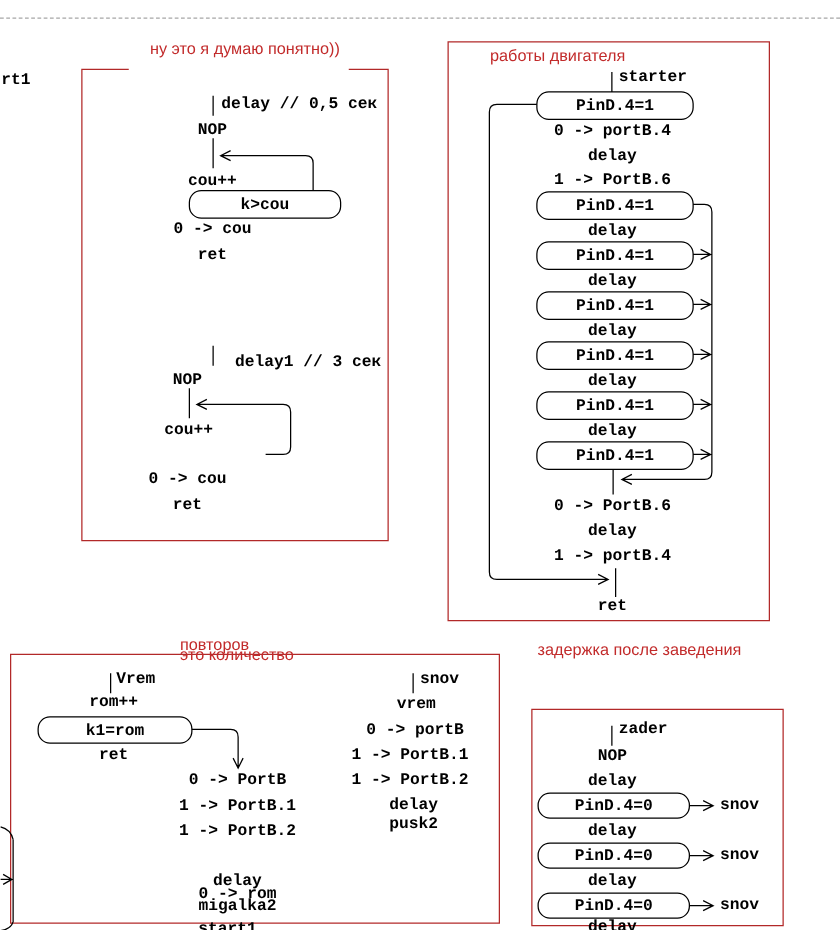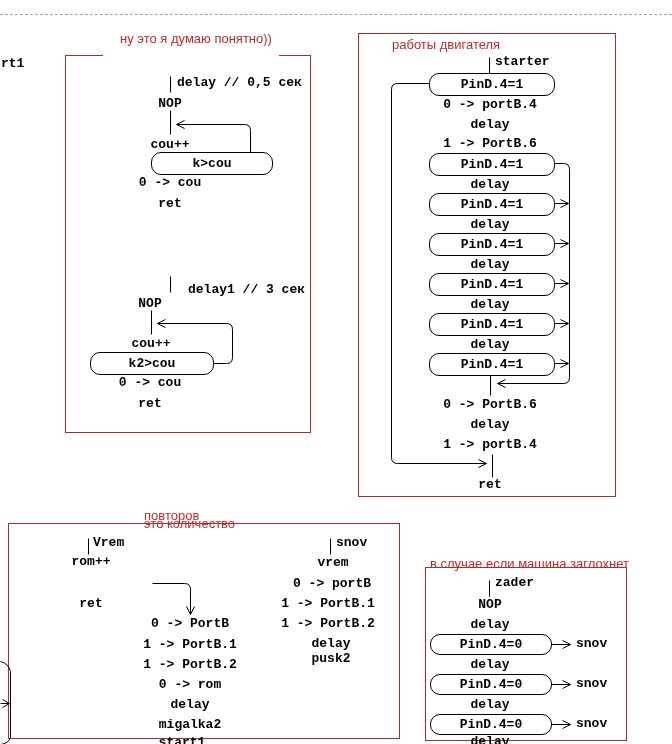--- a/index.html
+++ b/index.html
@@ -48,21 +48,20 @@
   <div class="t" style="left:177px;top:76px;">delay // 0,5 сек</div>
   <div class="t tc" style="left:170px;top:97px;">NOP</div>
   <div class="t tc" style="left:170px;top:138px;">cou++</div>
   <div class="cap" style="left:110px;top:152px;width:120px;height:21px;margin-left:41px;">k&gt;cou</div>
   <div class="t tc" style="left:170px;top:176px;">0 -&gt; cou</div>
   <div class="t tc" style="left:170px;top:197px;">ret</div>
 
   <div class="t" style="left:176px;top:283px;margin-left:12px;">delay1 // 3 сек</div>
   <div class="t tc" style="left:150px;top:297px;">NOP</div>
   <div class="t tc" style="left:151px;top:337px;">cou++</div>
-  <div class="cap" style="left:90px;top:352px;width:122px;height:21px;">k2&gt;cou</div>
   <div class="t tc" style="left:150px;top:376px;">0 -&gt; cou</div>
   <div class="t tc" style="left:150px;top:397px;">ret</div>
 
   <div class="r" style="left:392px;top:38px;">работы двигателя</div>
 
   <div class="t" style="left:495px;top:55px;">starter</div>
   <div class="cap" style="left:429px;top:73px;width:124px;height:21px;">PinD.4=1</div>
   <div class="t tc" style="left:490px;top:98px;">0 -&gt; portB.4</div>
   <div class="t tc" style="left:490px;top:118px;">delay</div>
   <div class="t tc" style="left:490px;top:137px;">1 -&gt; PortB.6</div>
@@ -82,39 +81,40 @@
   <div class="t tc" style="left:490px;top:398px;">0 -&gt; PortB.6</div>
   <div class="t tc" style="left:490px;top:418px;">delay</div>
   <div class="t tc" style="left:490px;top:438px;">1 -&gt; portB.4</div>
   <div class="t tc" style="left:490px;top:478px;">ret</div>
 
   <div class="r" style="left:144px;top:487px;margin-top:30px;">это количество</div>
   <div class="r" style="left:144px;top:509px;">повторов</div>
 
   <div class="t" style="left:93px;top:536px;">Vrem</div>
   <div class="t tc" style="left:91px;top:555px;text-align:right;">rom++</div>
+  <div class="cap" style="left:30px;top:573px;width:122px;height:20px;">k1=rom</div>
   <div class="t tc" style="left:91px;top:597px;">ret</div>
 
   <div class="t tc" style="left:190px;top:617px;">0 -&gt; PortB</div>
   <div class="t tc" style="left:190px;top:638px;">1 -&gt; PortB.1</div>
   <div class="t tc" style="left:190px;top:658px;">1 -&gt; PortB.2</div>
-  <div class="t tc" style="left:190px;top:678px;">0 -&gt; rom</div>
+  <div class="t tc" style="left:190px;top:708px;">0 -&gt; rom</div>
   <div class="t tc" style="left:190px;top:698px;">delay</div>
   <div class="t tc" style="left:190px;top:718px;text-align:center;">migalka2</div>
   <div class="t tc" style="left:182px;top:736px;">start1</div>
 
   <div class="t" style="left:336px;top:536px;">snov</div>
   <div class="t tc" style="left:333px;top:556px;">vrem</div>
   <div class="t tc" style="left:332px;top:577px;">0 -&gt; portB</div>
   <div class="t tc" style="left:328px;top:597px;">1 -&gt; PortB.1</div>
   <div class="t tc" style="left:328px;top:617px;">1 -&gt; PortB.2</div>
   <div class="t tc" style="left:331px;top:637px;">delay</div>
   <div class="t tc" style="left:331px;top:652px;">pusk2</div>
 
-  <div class="r" style="left:430px;top:557px;">в случае если машина заглохнет</div>
+  <div class="r" style="left:430px;top:513px;">задержка после заведения</div>
 
   <div class="t" style="left:495px;top:576px;">zader</div>
   <div class="t tc" style="left:490px;top:598px;">NOP</div>
   <div class="t tc" style="left:490px;top:618px;">delay</div>
   <div class="cap" style="left:430px;top:634px;width:120px;height:19px;">PinD.4=0</div>
   <div class="t" style="left:576px;top:637px;">snov</div>
   <div class="t tc" style="left:490px;top:658px;">delay</div>
   <div class="cap" style="left:430px;top:674px;width:120px;height:19px;">PinD.4=0</div>
   <div class="t" style="left:576px;top:677px;">snov</div>
   <div class="t tc" style="left:490px;top:698px;">delay</div>

